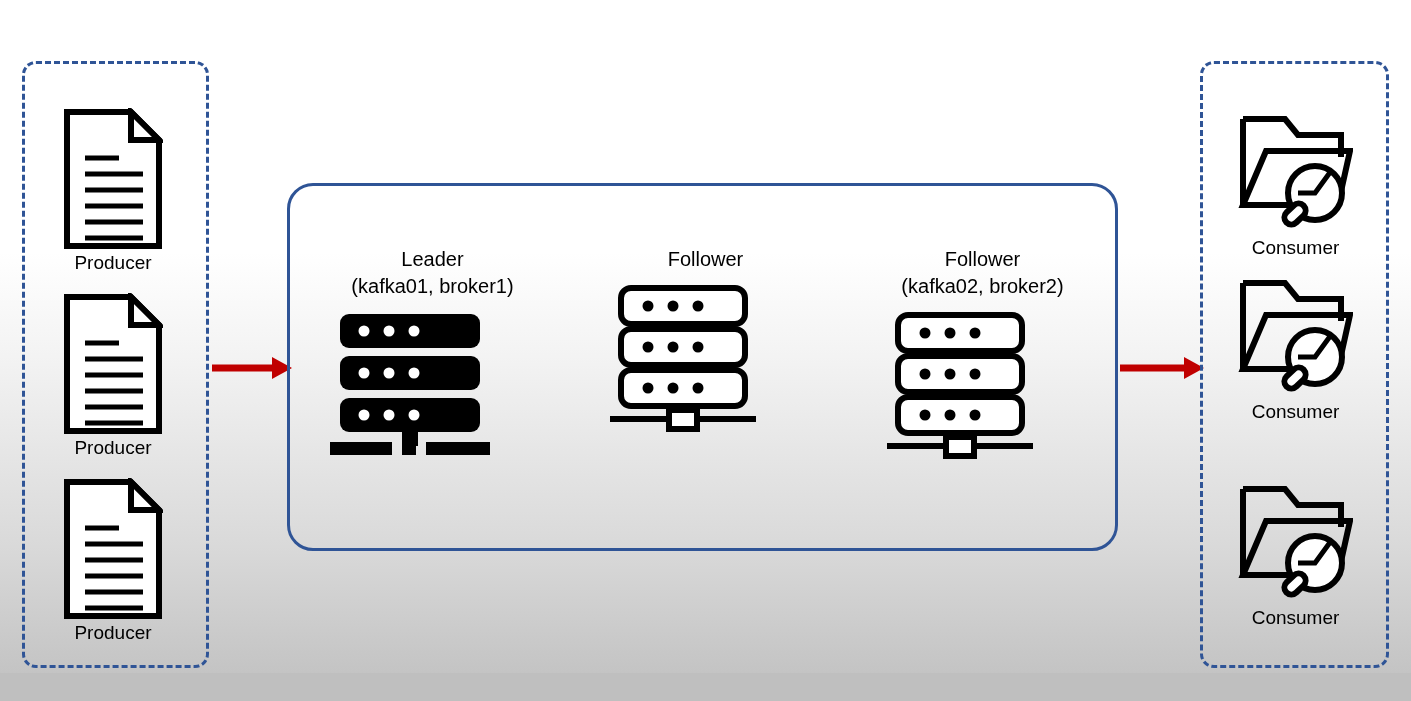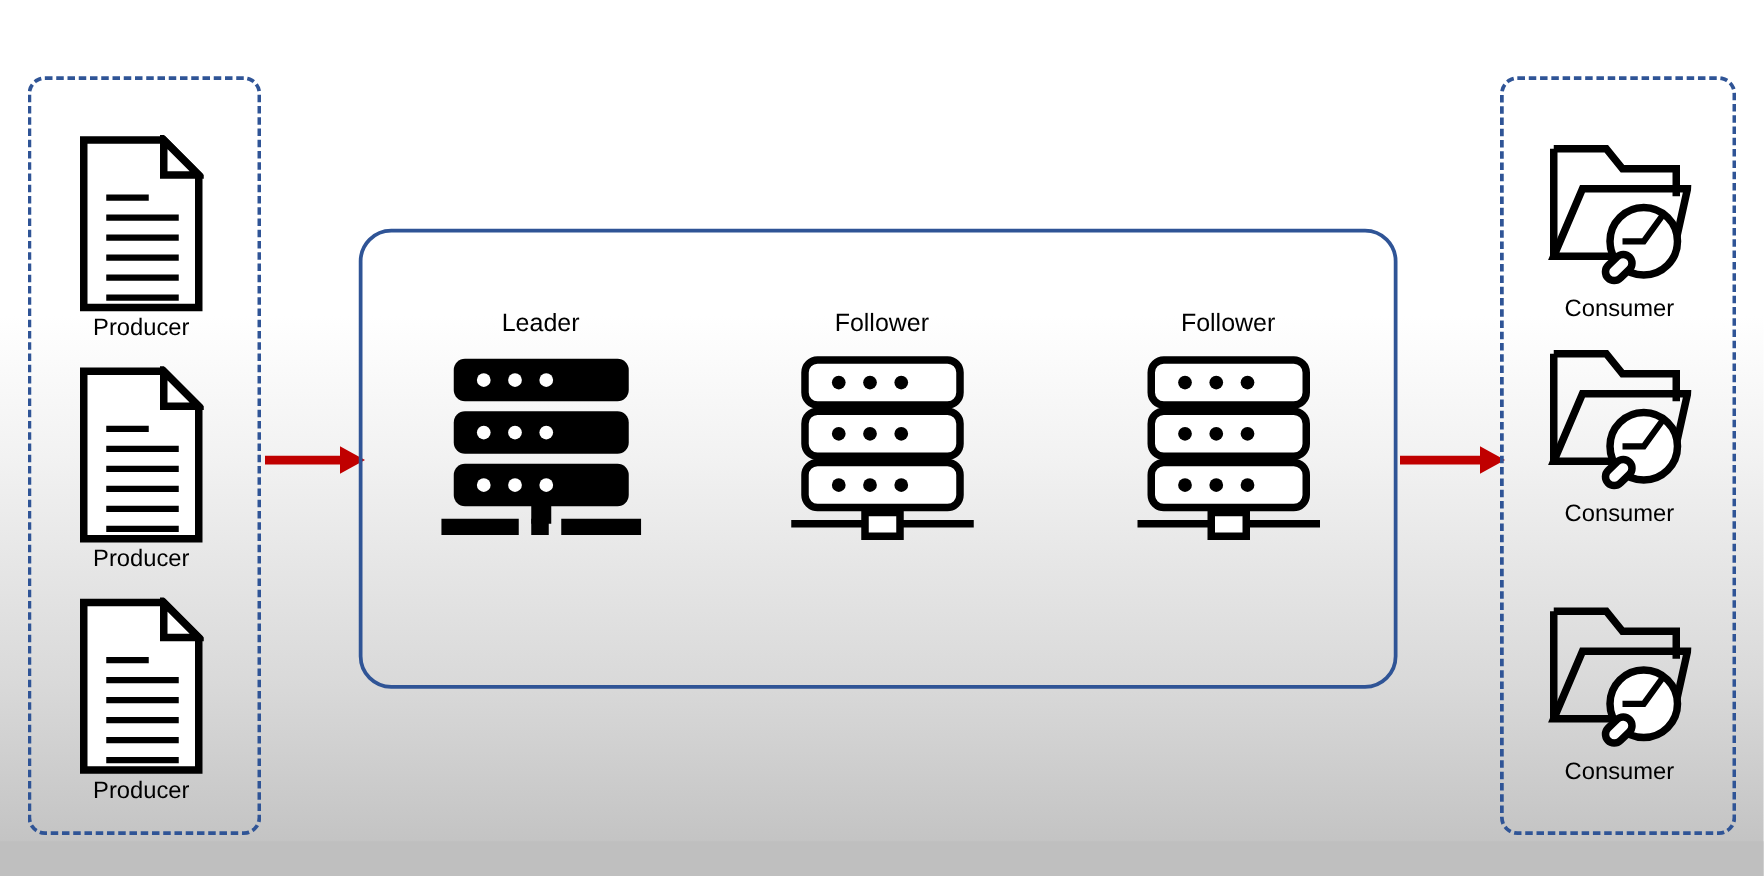--- a/index.html
+++ b/index.html
@@ -59,21 +59,20 @@
   .doc-icon { display:block; }
 
   
   .folder-icon { display:block; }
 
   
   .broker {
     position: absolute;
     display: flex;
     flex-direction: column;
-    align-items: center;
   }
   .broker-title {
     font-size: 20px;
     color: #000000;
     text-align: center;
     line-height: 1.35;
     white-space: nowrap;
   }
   .broker-title .line2 { display:block; }
   .server-icon { display: block; margin-top: 10px; }
@@ -149,20 +148,21 @@
   <svg class="arrow" style="left:210px; top:352px;" width="84" height="32" viewBox="0 0 84 32">
     <line x1="2" y1="16" x2="64" y2="16" stroke="#c00000" stroke-width="7"></line>
     <path d="M62 5 L82 16 L62 27 Z" fill="#c00000"></path>
   </svg>
 
   <div id="cluster-box"></div>
 
   <div class="broker" style="left:330px; top:246px; width:205px;">
     <div class="broker-title">
       <span>Leader</span>
+      <span class="line2">(kafka01, broker1)</span>
     </div>
     <svg class="server-icon" width="160" height="150" viewBox="0 0 160 150">
 
       <rect x="10" y="4" width="140" height="34" rx="9" fill="#000000"></rect>
       <rect x="10" y="46" width="140" height="34" rx="9" fill="#000000"></rect>
       <rect x="10" y="88" width="140" height="34" rx="9" fill="#000000"></rect>
 
       <g fill="#ffffff">
         <circle cx="34" cy="21" r="5.5"></circle>
           <circle cx="59" cy="21" r="5.5"></circle>
@@ -206,20 +206,21 @@
       </g>
       <line x1="75" y1="123" x2="75" y2="136" stroke="#000000" stroke-width="6"></line>
       <line x1="2" y1="136" x2="148" y2="136" stroke="#000000" stroke-width="6"></line>
       <rect x="61" y="127" width="28" height="19" fill="#ffffff" stroke="#000000" stroke-width="6"></rect>
     </svg>
   </div>
 
   <div class="broker" style="left:885px; top:246px; width:195px;">
     <div class="broker-title">
       <span>Follower</span>
+      <span class="line2">(kafka02, broker2)</span>
     </div>
     <svg class="server-icon" width="150" height="150" viewBox="0 0 150 150">
       <g fill="#ffffff" stroke="#000000" stroke-width="6">
         <rect x="13" y="5" width="124" height="36" rx="10"></rect>
         <rect x="13" y="46" width="124" height="36" rx="10"></rect>
         <rect x="13" y="87" width="124" height="36" rx="10"></rect>
       </g>
       <g fill="#000000">
         <circle cx="40" cy="23" r="5.5"></circle>
           <circle cx="65" cy="23" r="5.5"></circle>

